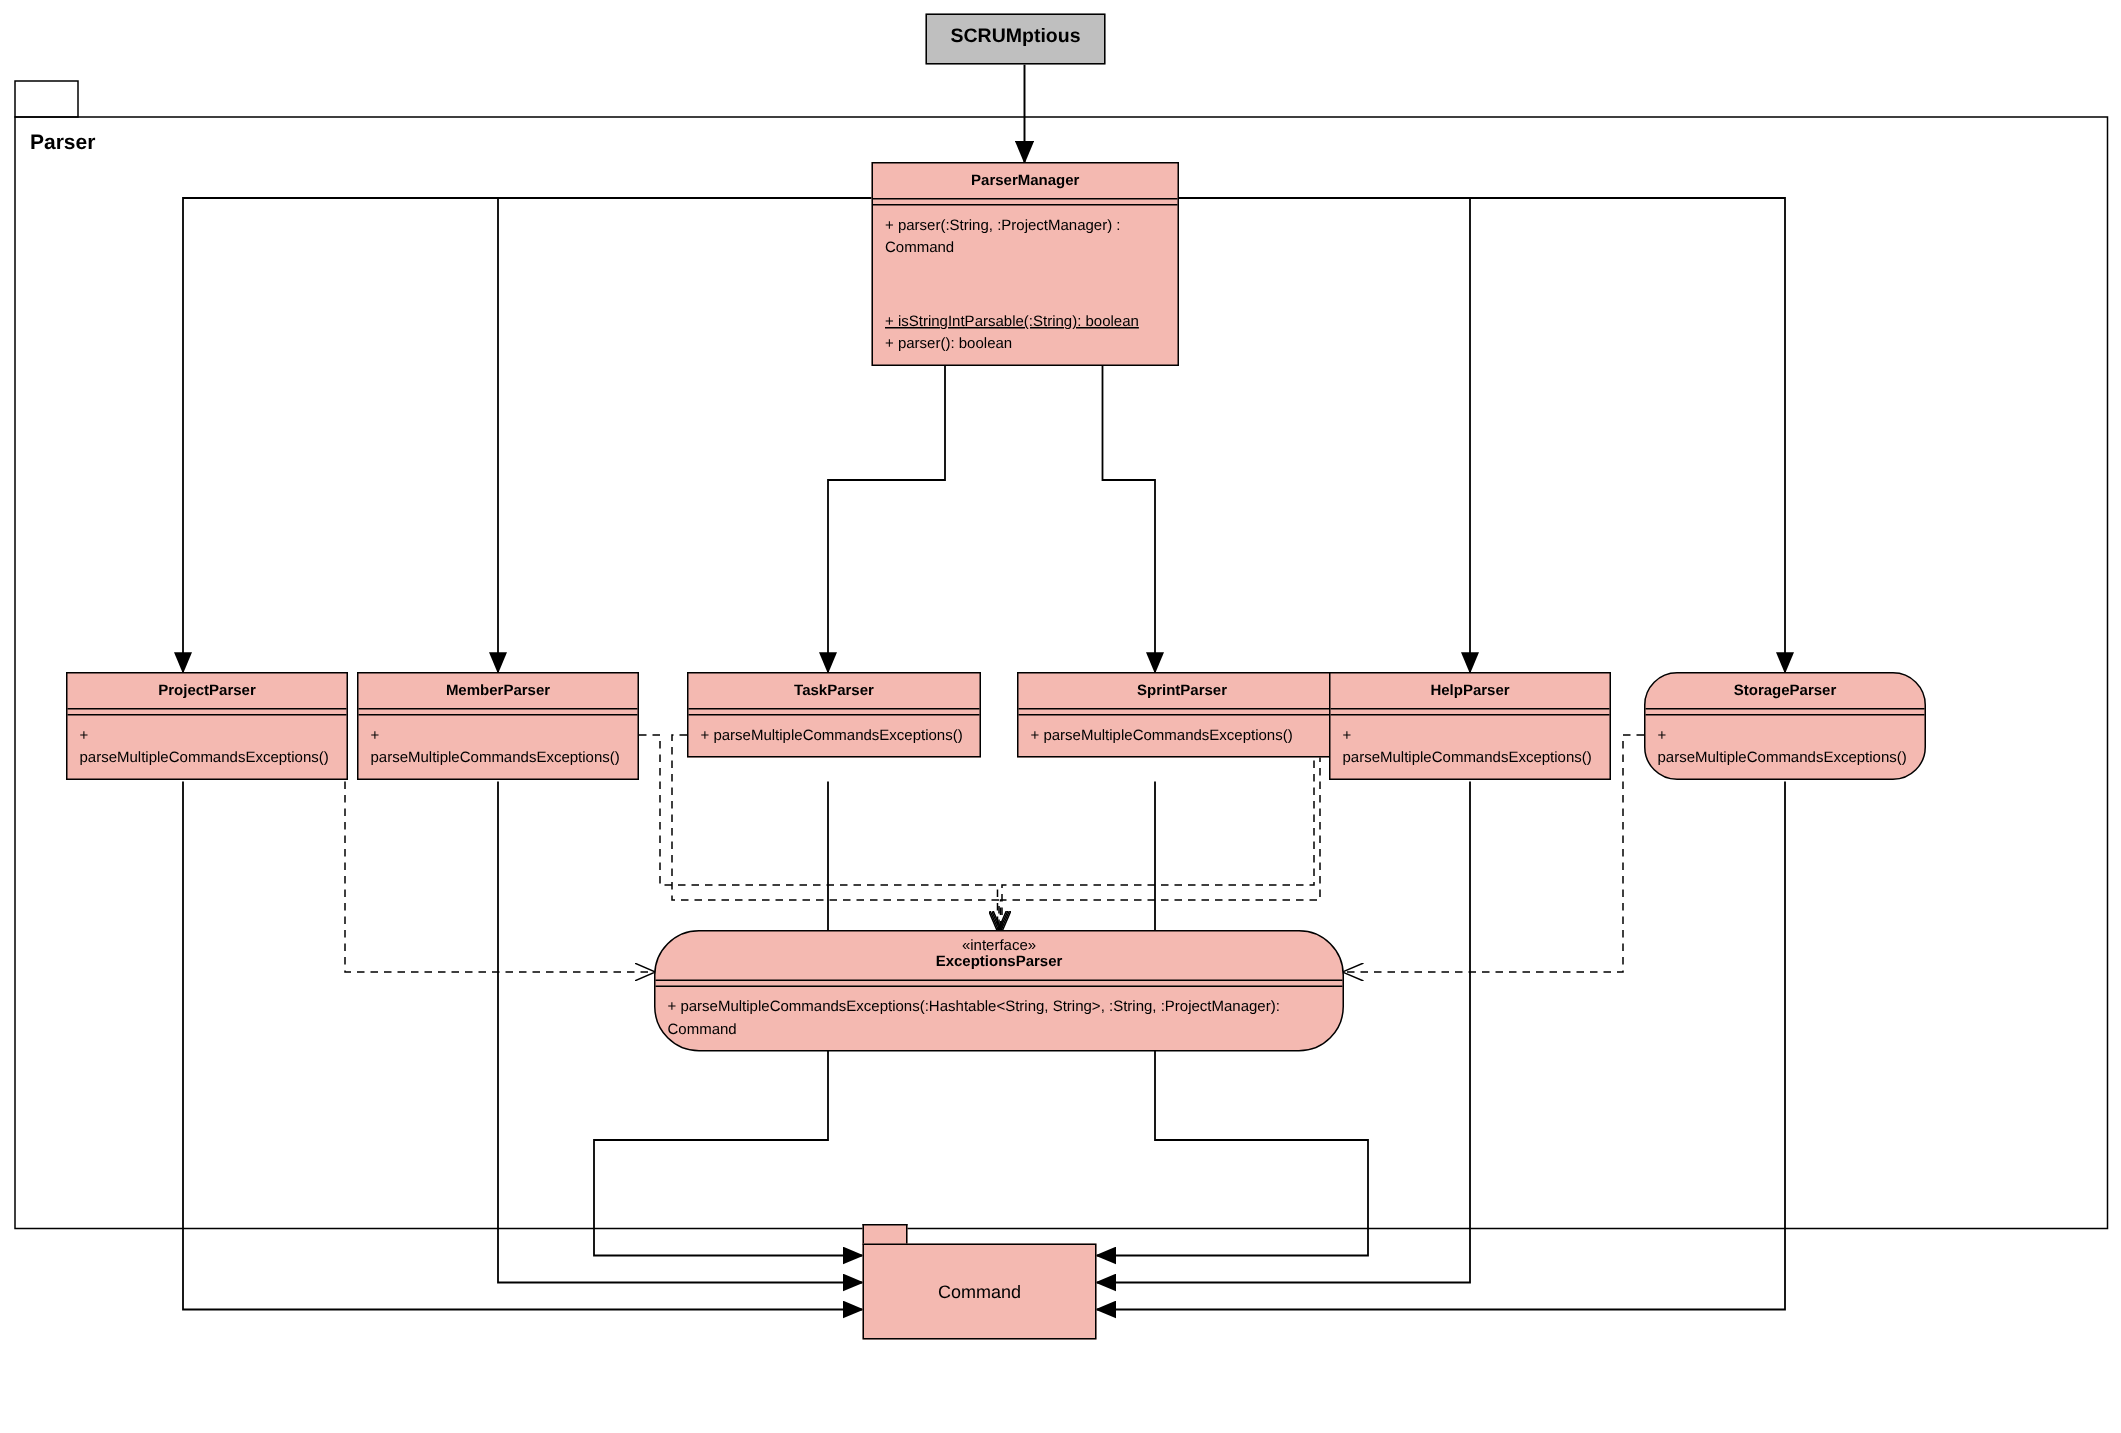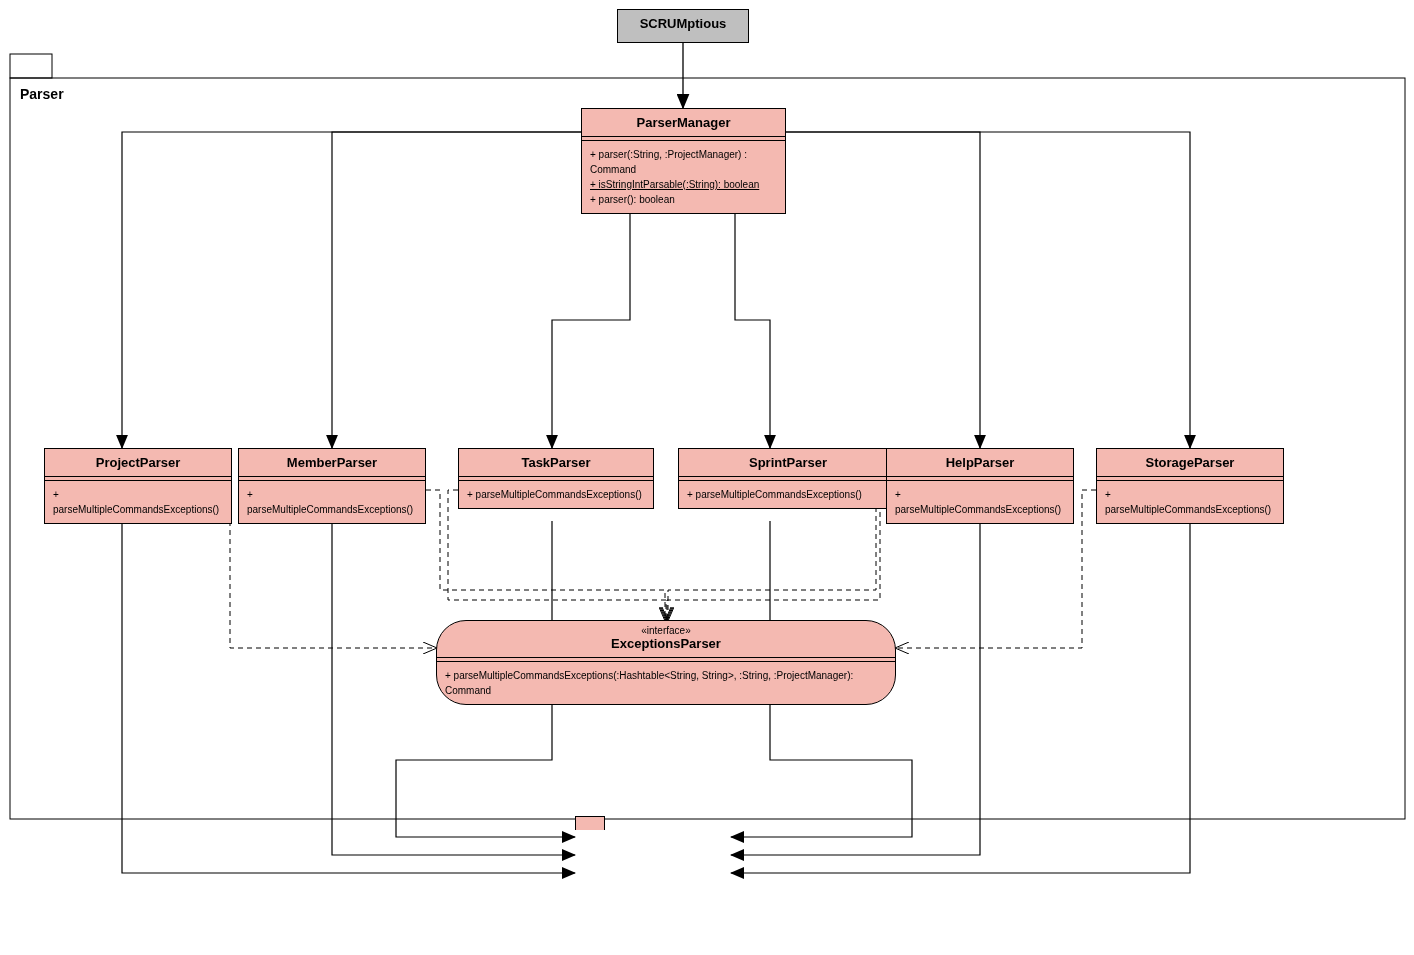--- a/index.html
+++ b/index.html
@@ -17,31 +17,31 @@
     position: absolute;
     border: 1px solid #000;
     box-sizing: border-box;
     background: #f4b9b1;
   }
   .box.gray { background: #bfbfbf; }
   .hdr {
     font-weight: bold;
     text-align: center;
     padding: 6px 4px;
-    font-size: 13px;
+    font-size: 10px;
   }
   .sep-double { border-top: 1px solid #000; border-bottom: 1px solid #000; height: 3px; }
   .body {
     font-size: 10px;
     padding: 6px 8px;
     text-align: left;
     line-height: 1.5;
   }
   .body.center { }
-  .underline { text-decoration: underline; }
+  .underline { text-decoration: underline; margin-top: 34px; }
   .stereo { font-size: 10px; text-align: center; padding-top: 4px; }
   svg.lines { position: absolute; left: 0; top: 0; pointer-events: none; }
 </style>
 </head>
 <body>
 
 <div class="canvas">
 
   <svg class="lines" width="1414" height="955">
     <defs>
@@ -83,21 +83,21 @@
     <polyline points="1096,490 1082,490 1082,648 896,648" fill="none" stroke="#000" stroke-width="1" stroke-dasharray="5,4" marker-end="url(#arrow-open)"></polyline>
 
     <polyline points="122,521 122,873 575,873" fill="none" stroke="#000" stroke-width="1.2" marker-end="url(#arrow-solid)"></polyline>
     <polyline points="332,521 332,855 575,855" fill="none" stroke="#000" stroke-width="1.2" marker-end="url(#arrow-solid)"></polyline>
     <polyline points="552,521 552,760 396,760 396,837 575,837" fill="none" stroke="#000" stroke-width="1.2" marker-end="url(#arrow-solid)"></polyline>
     <polyline points="770,521 770,760 912,760 912,837 731,837" fill="none" stroke="#000" stroke-width="1.2" marker-end="url(#arrow-solid)"></polyline>
     <polyline points="980,521 980,855 731,855" fill="none" stroke="#000" stroke-width="1.2" marker-end="url(#arrow-solid)"></polyline>
     <polyline points="1190,521 1190,873 731,873" fill="none" stroke="#000" stroke-width="1.2" marker-end="url(#arrow-solid)"></polyline>
   </svg>
 
-  <div class="box gray" style="left:617px; top:9px; width:132px; height:34px;">
+  <div class="box gray" style="left:617px; top:9px; width:120px; height:34px;">
     <div class="hdr" style="font-size:13px;">SCRUMptious</div>
   </div>
 
   <div style="position:absolute; left:20px; top:86px; font-size:14px; font-weight:bold;">Parser</div>
 
   <div class="box" style="left:581px; top:108px; width:205px;">
     <div class="hdr">ParserManager</div>
     <div class="sep-double"></div>
     <div class="body center">
       <div>+ parser(:String, :ProjectManager) : Command</div>
@@ -124,28 +124,31 @@
   <div class="box" style="left:678px; top:448px; width:220px;">
     <div class="hdr">SprintParser</div>
     <div class="sep-double"></div>
     <div class="body">+ parseMultipleCommandsExceptions()</div>
   </div>
   <div class="box" style="left:886px; top:448px; width:188px;">
     <div class="hdr">HelpParser</div>
     <div class="sep-double"></div>
     <div class="body">+ parseMultipleCommandsExceptions()</div>
   </div>
-  <div class="box" style="left:1096px; top:448px; width:188px;">
+  <div class="box" style="left:1096px; top:448px; width:188px;border-radius:22px;">
     <div class="hdr">StorageParser</div>
     <div class="sep-double"></div>
     <div class="body">+ parseMultipleCommandsExceptions()</div>
   </div>
 
   <div class="box" style="left:436px; top:620px; width:460px;border-radius:30px;">
     <div class="stereo">«interface»</div>
     <div class="hdr" style="padding-top:0;">ExceptionsParser</div>
     <div class="sep-double"></div>
     <div class="body">+ parseMultipleCommandsExceptions(:Hashtable&lt;String, String&gt;, :String, :ProjectManager): Command</div>
   </div>
 
   <div class="box" style="left:575px; top:816px; width:30px; height:14px; border-bottom:none;"></div>
+  <div class="box" style="left:575px; top:829px; width:156px; height:64px; display:flex; align-items:center; justify-content:center;">
+    <div style="font-size:12px;">Command</div>
+  </div>
 
 </div>
 
 </body></html>

